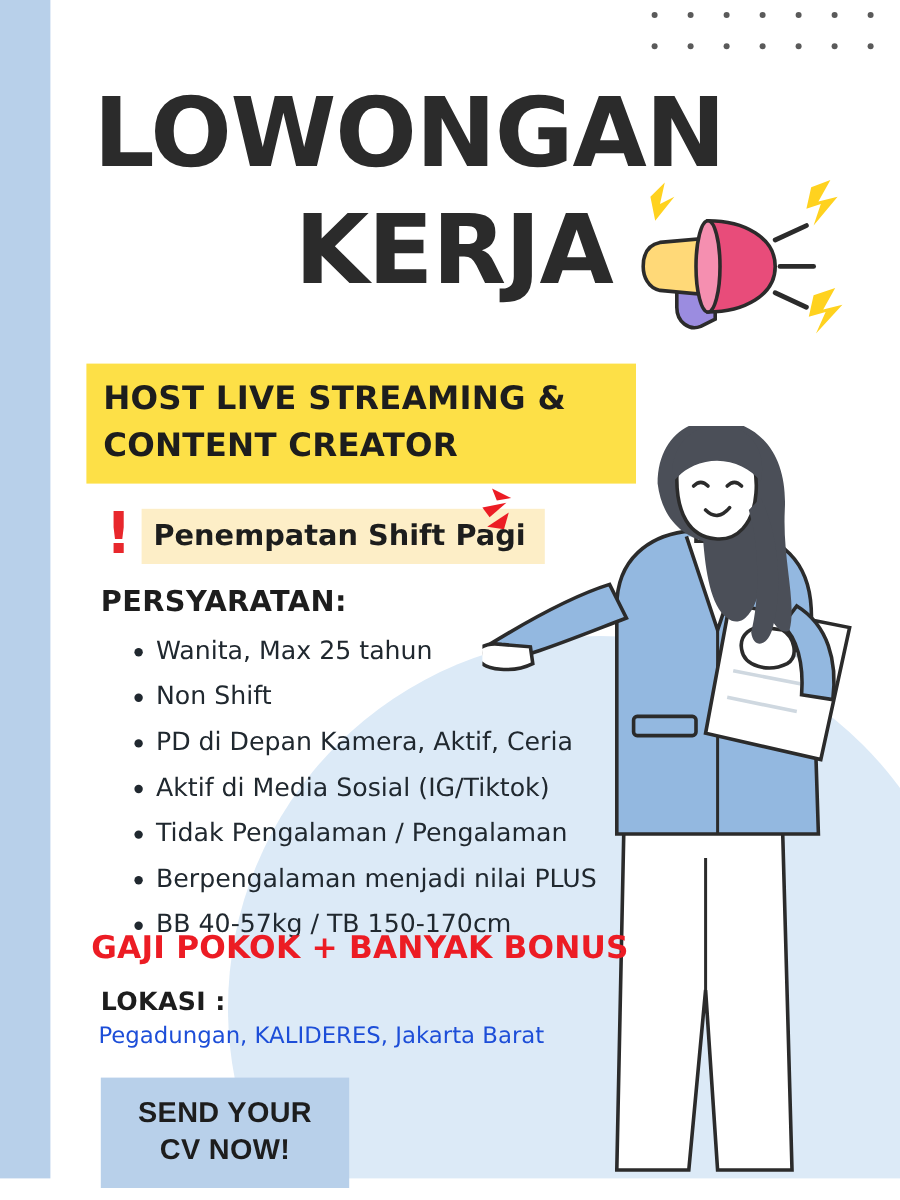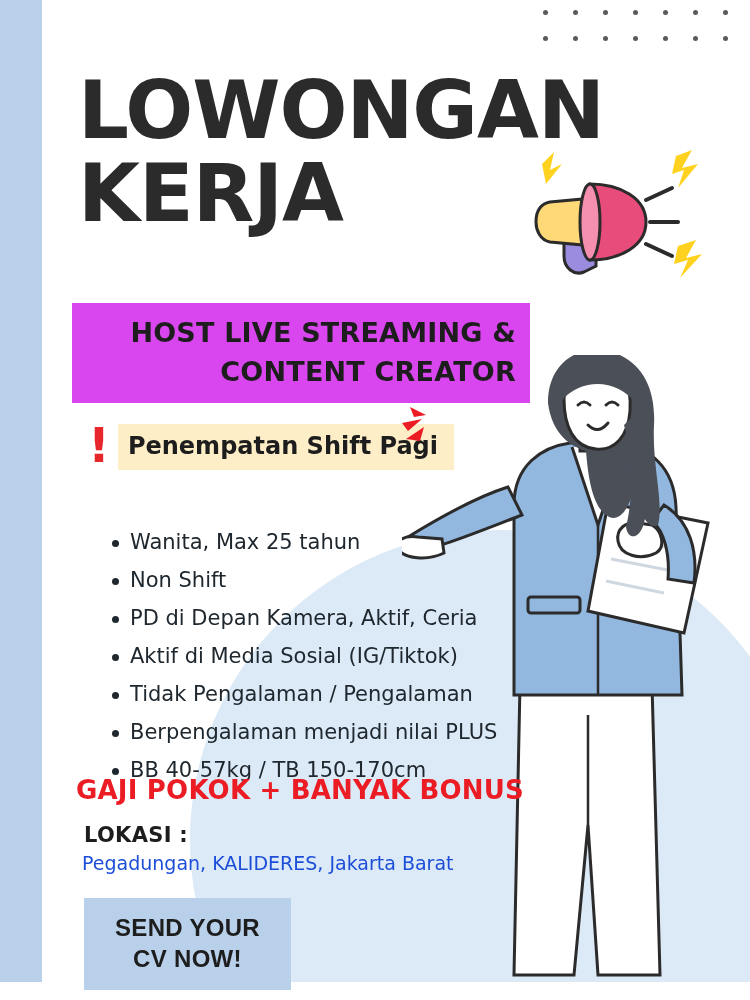--- a/index.html
+++ b/index.html
@@ -79,41 +79,42 @@
   }
   .title-line {
     font-weight: bold;
     font-size: 80px;
     letter-spacing: -1px;
     color: #2b2b2b;
     line-height: 0.98;
     font-family: "DejaVu Sans", sans-serif;
   }
   .title-line.l2 {
-    margin-top: 5px;
+    margin-top: 20px;
+    text-align: center;
   }
 
   
   .megaphone {
     position: absolute;
     left: 520px;
     top: 150px;
     width: 200px;
     height: 140px;
   }
 
   .job-title {
     position: absolute;
     left: 72px;
     top: 303px;
     width: 458px;
-    background: #d946ef;
+    background: #fde047;
     padding: 10px 14px 12px 14px;
     box-sizing: border-box;
-    text-align: right;
+    text-align: left;
   }
   .job-title .jt-line {
     font-family: "DejaVu Sans", sans-serif;
     font-weight: bold;
     font-size: 27px;
     color: #1d1d1d;
     line-height: 1.45;
     letter-spacing: 0.2px;
   }
 
@@ -340,20 +341,21 @@
       <div class="excl">!</div>
       <div class="shift-badge">Penempatan Shift Pagi</div>
     </div>
 
     <svg class="spark" viewBox="0 0 48 40">
       <path d="M2 18 L22 14 L8 26 Z" fill="#ec1c24"></path>
       <path d="M10 2 L26 10 L14 12 Z" fill="#ec1c24"></path>
       <path d="M6 34 L24 22 L20 36 Z" fill="#ec1c24"></path>
     </svg>
 
+    <div class="req-heading">PERSYARATAN:</div>
 
     <ul class="req-list">
       <li>Wanita, Max 25 tahun</li>
       <li>Non Shift</li>
       <li>PD di Depan Kamera, Aktif, Ceria</li>
       <li>Aktif di Media Sosial (IG/Tiktok)</li>
       <li>Tidak Pengalaman / Pengalaman</li>
       <li>Berpengalaman menjadi nilai PLUS</li>
       <li>BB 40-57kg / TB 150-170cm</li>
     </ul>

